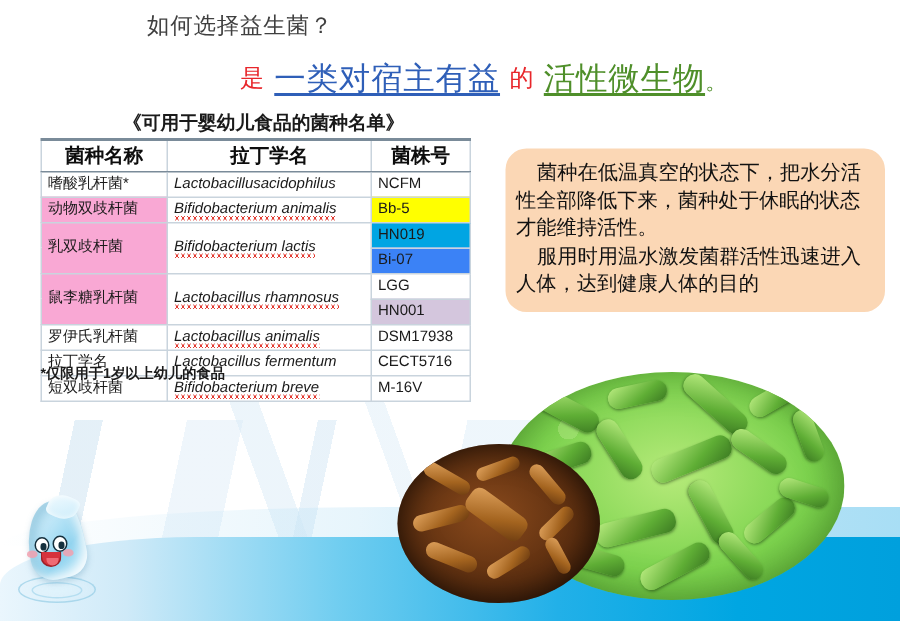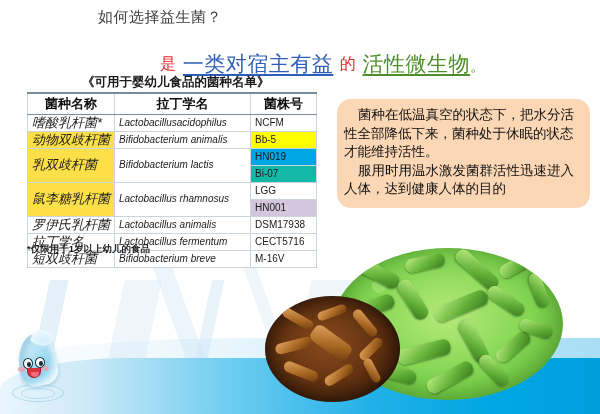--- a/index.html
+++ b/index.html
@@ -36,21 +36,21 @@
     pointer-events: none;
   }
 
   
   .title1 {
     position: absolute; left: 98px; top: 8px;
     font-size: 15px; color: #404040; letter-spacing: .5px;
   }
   .title2 {
     position: absolute; left: 160px; top: 38px;
-    font-size: 21px; white-space: nowrap; letter-spacing: .5px; margin-top: 12px;
+    font-size: 21px; white-space: nowrap; letter-spacing: .5px;
   }
   .title2 .red   { color: #e8262b; font-size: 16px; vertical-align: 2px; }
   .title2 .blue  { color: #2f5fb8; text-decoration: underline;
                    text-underline-offset: 3px; }
   .title2 .green { color: #4f8f2a; text-decoration: underline;
                    text-underline-offset: 3px; }
   .title2 .dot   { color: #4f8f2a; font-size: 15px; }
 
   .caption {
     position: absolute; left: 82px; top: 74px;
@@ -82,28 +82,28 @@
     border-top: 2px solid #7a8b99;
     border-bottom: 1.5px solid #7a8b99;
     background: #ffffff;
     color: #0d0d0d;
     margin-top: 29px;
   }
   .col-cn { width: 84px; }
   .col-la { width: 136px; }
   .col-st { width: 66px; }
 
-  td.cn  { font-size: 13px; white-space: nowrap; font-style: italic; }
+  td.cn  { font-size: 10px; white-space: nowrap; }
   td.la  { font-style: italic; font-size: 10px; white-space: nowrap; }
   td.st  { font-size: 10px; font-weight: bold; white-space: nowrap; }
 
-  .fill-cyan { background: #fde047; }
+  .fill-cyan { background: #f9a8d4; }
   .hl-yellow { background: #ffff00; }
   .hl-blue   { background: #00a5e3; }
-  .hl-steel  { background: #14b8a6; margin-top: 16px; }
+  .hl-steel  { background: #3b82f6; margin-top: 16px; }
   .hl-lav    { background: #d4c6dd; }
 
   
   .sq {
     background-image: linear-gradient(45deg, transparent 45%, #e2382f 45% 55%, transparent 55%),
                       linear-gradient(-45deg, transparent 45%, #e2382f 45% 55%, transparent 55%);
     background-size: 4px 3px;
     background-repeat: repeat-x;
     background-position: 0 100%;
     padding-bottom: 2px;

